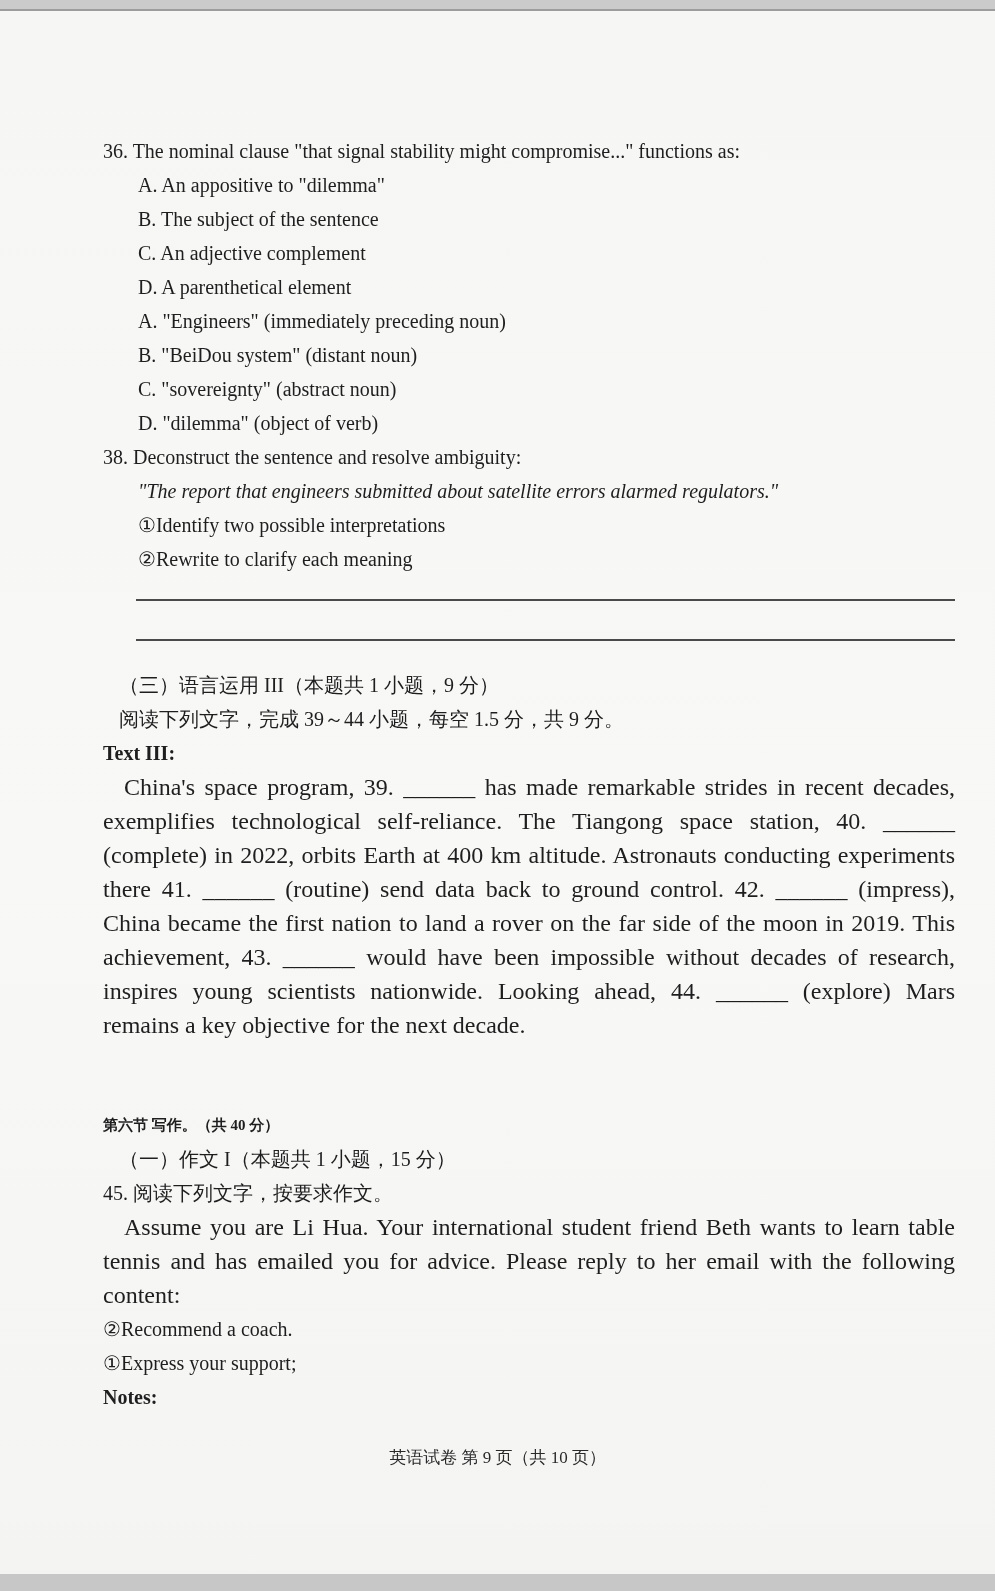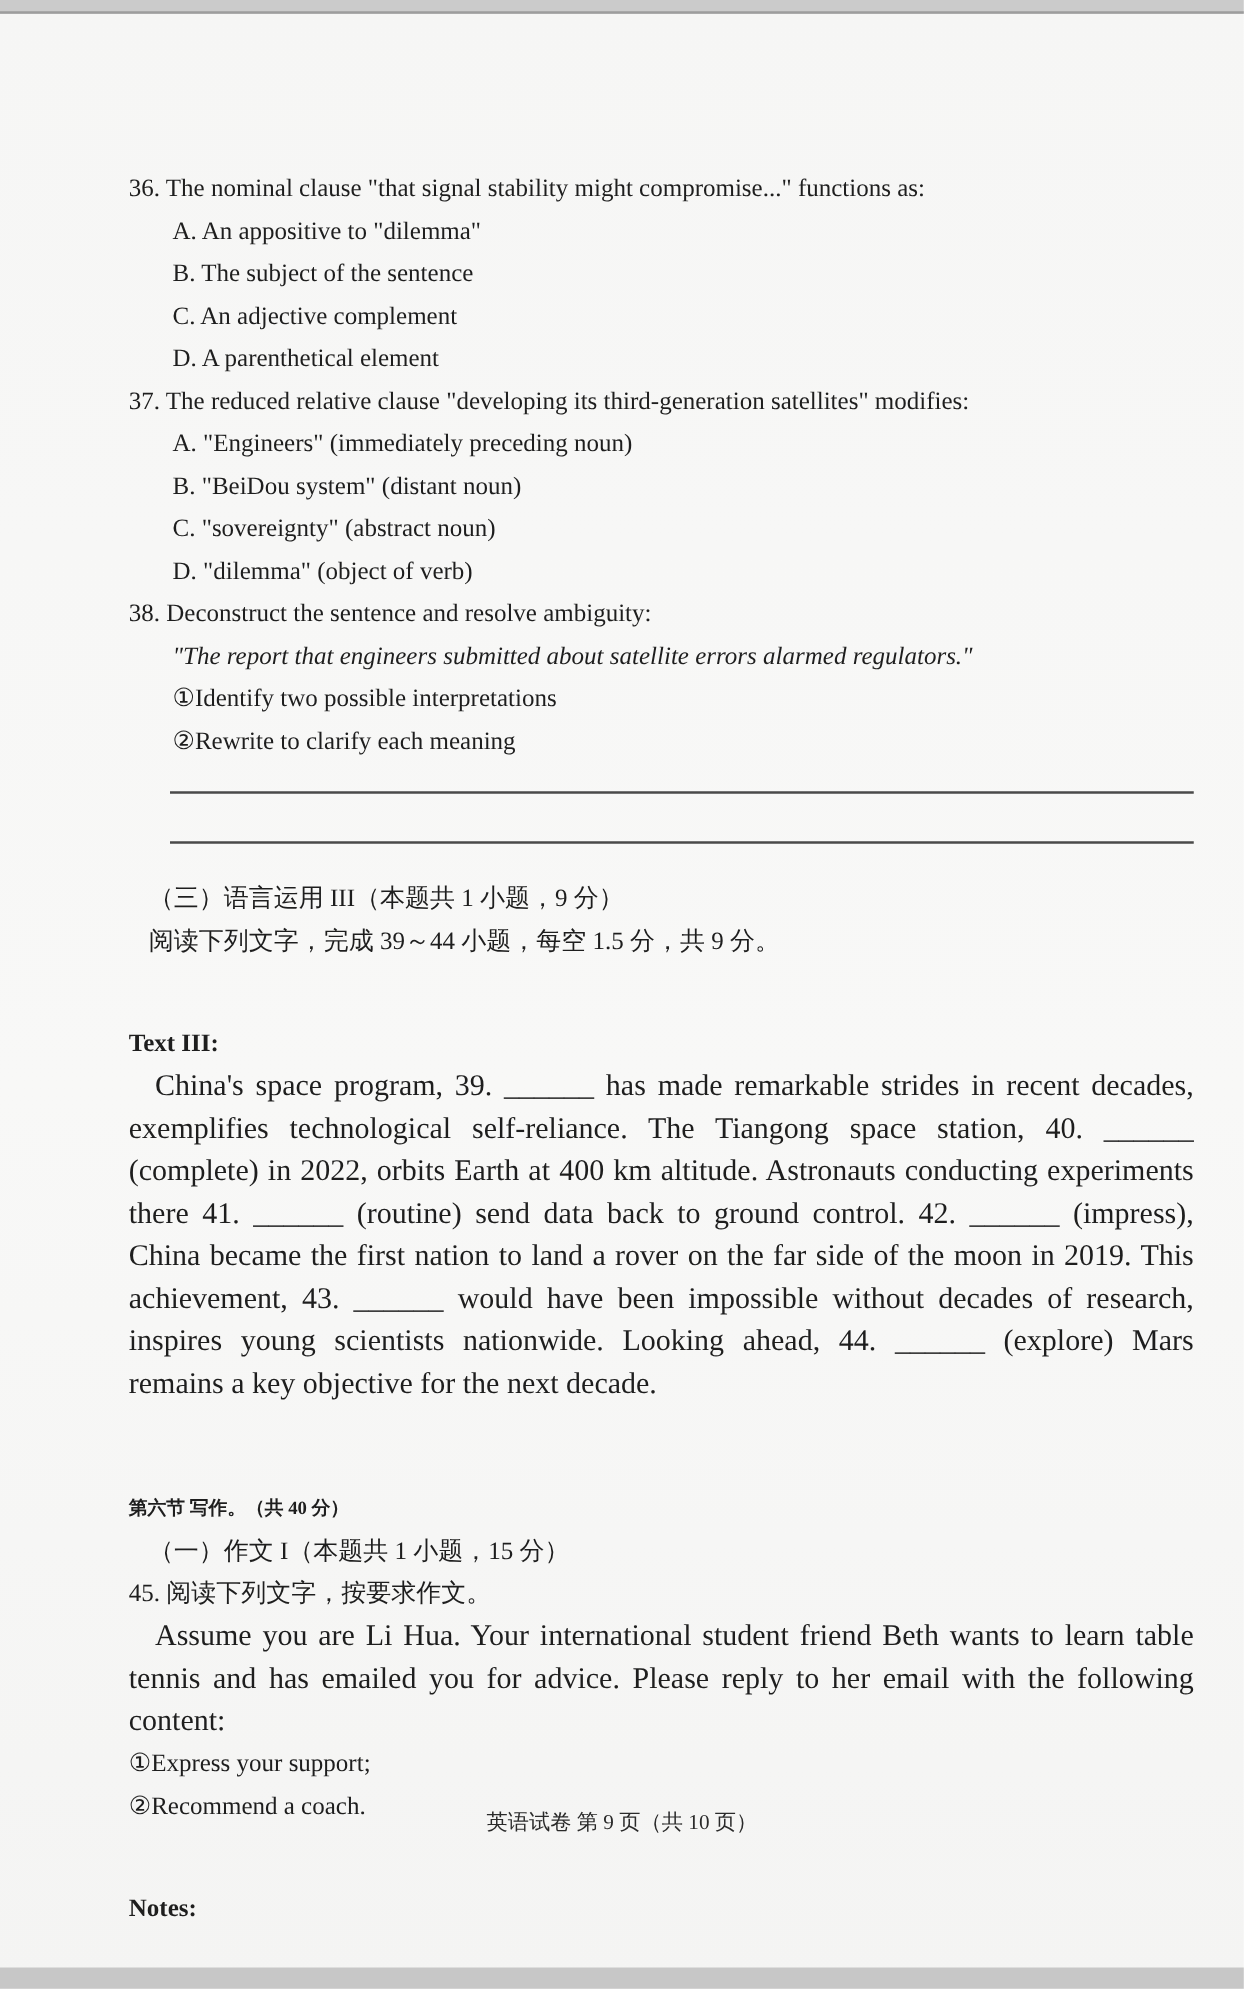--- a/index.html
+++ b/index.html
@@ -45,21 +45,21 @@
   .cn-indent { padding-left: 16px; }
   .quote { font-style: italic; }
   .answer-line {
     height: 0;
     border-top: 2px solid #4a4a4a;
     margin-left: 33px;
   }
   .answer-line.first { margin-top: 23px; }
   .answer-line.second { margin-top: 38px; }
   .section3-head { margin-top: 27px; }
-  .bold { font-weight: bold; margin-top: 48px; }
+  .bold { font-weight: bold; }
   .para {
     font-size: 24px;
     line-height: 34px;
     text-align: justify;
     text-indent: 21px;
     margin: 0;
   }
   .para.cloze { margin-top: 0px; }
   .sec6-head { margin-top: 66px; font-size: 15px; }
   .footer {
@@ -81,21 +81,20 @@
 
   <div>
     <div class="line">36. The nominal clause "that signal stability might compromise..." functions as:</div>
     <div class="line indent1">A. An appositive to "dilemma"</div>
     <div class="line indent1">B. The subject of the sentence</div>
     <div class="line indent1">C. An adjective complement</div>
     <div class="line indent1">D. A parenthetical element</div>
   </div>
 
   <div>
-    <div class="line">37. The reduced relative clause "developing its third-generation satellites" modifies:</div>
     <div class="line indent1">A. "Engineers" (immediately preceding noun)</div>
     <div class="line indent1">B. "BeiDou system" (distant noun)</div>
     <div class="line indent1">C. "sovereignty" (abstract noun)</div>
     <div class="line indent1">D. "dilemma" (object of verb)</div>
   </div>
 
   <div>
     <div class="line">38. Deconstruct the sentence and resolve ambiguity:</div>
     <div class="line indent1 quote">"The report that engineers submitted about satellite errors alarmed regulators."</div>
     <div class="line indent1">①Identify two possible interpretations</div>
@@ -110,22 +109,22 @@
     <div class="line cn-indent">阅读下列文字，完成 39～44 小题，每空 1.5 分，共 9 分。</div>
     <div class="line bold">Text III:</div>
     <p class="para cloze">China's space program, 39. ______ has made remarkable strides in recent decades, exemplifies technological self-reliance. The Tiangong space station, 40. ______ (complete) in 2022, orbits Earth at 400 km altitude. Astronauts conducting experiments there 41. ______ (routine) send data back to ground control. 42. ______ (impress), China became the first nation to land a rover on the far side of the moon in 2019. This achievement, 43. ______ would have been impossible without decades of research, inspires young scientists nationwide. Looking ahead, 44. ______ (explore) Mars remains a key objective for the next decade.</p>
   </div>
 
   <div>
     <div class="line bold sec6-head">第六节 写作。（共 40 分）</div>
     <div class="line cn-indent">（一）作文 I（本题共 1 小题，15 分）</div>
     <div class="line">45. 阅读下列文字，按要求作文。</div>
     <p class="para">Assume you are Li Hua. Your international student friend Beth wants to learn table tennis and has emailed you for advice. Please reply to her email with the following content:</p>
+    <div class="line">②Recommend a coach.</div>
     <div class="line">①Express your support;</div>
-    <div class="line">②Recommend a coach.</div>
     <div class="line bold">Notes:</div>
   </div>
 
 </div>
 
 <div class="footer">英语试卷 第 9 页（共 10 页）</div>
 
 <div class="bottom-bar"></div>
 
 </body></html>

